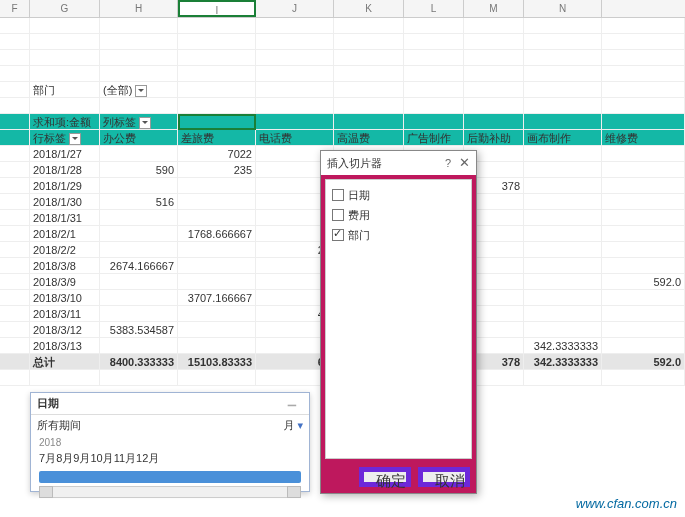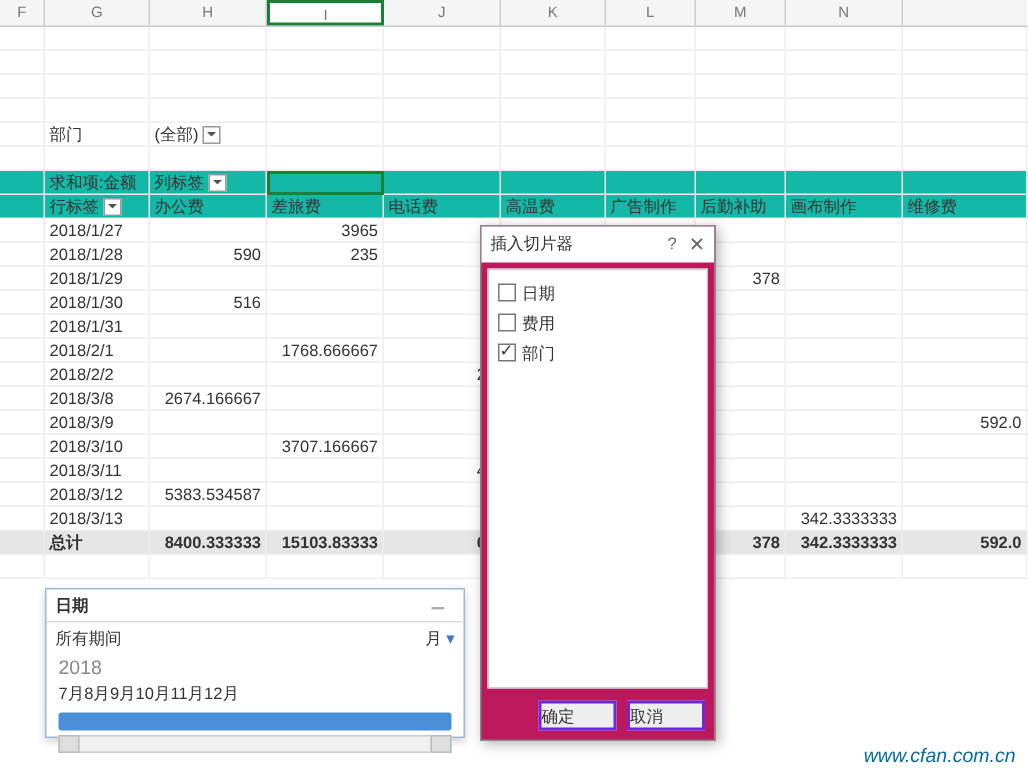--- a/index.html
+++ b/index.html
@@ -14,36 +14,36 @@
 .dd{display:inline-block;width:12px;height:12px;border:1px solid #999;margin-left:3px;position:relative;vertical-align:middle;background:#fff}
 .dd:after{content:"";position:absolute;left:2px;top:3px;border:3px solid transparent;border-top-color:#555}
 .hdr-row .cell{background:#14b8a6}
 .total-row .cell{background:#e5e5e5;font-weight:bold}
 .selcell{border:2px solid #1a7f37!important;background:#fff}
 .timeline{position:absolute;left:30px;top:392px;width:280px;height:100px;border:1px solid #a0b4d4;background:#fff;box-shadow:0 2px 6px rgba(0,0,0,.2)}
 .tl-hdr{height:22px;border-bottom:1px solid #ddd;padding:3px 6px;font-weight:bold;color:#4472c4}
 .tl-filter{width:16px;height:16px;float:right;color:#aaa}
 .tl-sub{padding:3px 6px;color:#4472c4;font-size:10px}
 .tl-month{float:right;color:#4472c4}
-.tl-year{padding:1px 8px;color:#888;font-size:13px}
+.tl-year{padding:1px 8px;color:#888;font-size:10px}
 .tl-months{display:flex;padding:2px 8px;color:#888;font-size:9px;justify-content:flex-start}
 .tl-bar{margin:3px 8px;height:12px;background:#4a90d9;border-radius:2px}
 .tl-scroll{margin:3px 8px;height:12px;border:1px solid #ccc;background:#f0f0f0;position:relative}
 .tl-scroll:before,.tl-scroll:after{content:"";position:absolute;width:12px;height:10px;background:#ddd;border:1px solid #bbb;top:-1px}
 .tl-scroll:before{left:-1px}.tl-scroll:after{right:-1px}
 .dialog{position:absolute;left:320px;top:150px;width:157px;height:344px;background:#be185d;border:1px solid #888;box-shadow:2px 2px 8px rgba(0,0,0,.3)}
 .dlg-title{height:24px;line-height:24px;padding:0 6px;font-size:11px;background:#fff}
 .dlg-help{float:right;margin-right:8px;color:#666;cursor:pointer}
 .dlg-close{float:right;color:#666;cursor:pointer;font-size:13px}
 .dlg-body{background:#fff;border:1px solid #ccc;margin:4px;height:280px;padding:6px}
 .chk{display:flex;align-items:center;height:18px;margin-bottom:2px}
 .chk-box{width:12px;height:12px;border:1px solid #777;margin-right:4px;display:inline-block;position:relative;background:#fff}
 .chk-box.on:after{content:"✓";position:absolute;left:0;top:-3px;font-size:11px;color:#333}
 .dlg-btns{text-align:right;padding:4px 6px}
-.btn{display:inline-block;min-width:52px;height:20px;line-height:18px;border:2px solid #6d28d9;background:#eee;text-align:left;margin-left:4px;font-size:11px;cursor:pointer}
+.btn{display:inline-block;min-width:52px;height:20px;line-height:18px;border:5px solid #6d28d9;background:#eee;text-align:right;margin-left:4px;font-size:15px;cursor:pointer}
 .watermark{position:absolute;right:8px;bottom:6px;color:#0369a1;font-style:italic;font-size:13px;text-shadow:0 0 2px #fff}
 </style>
 </head>
 <body>
 
 <div class="col-headers">
   <div class="ch cF">F</div>
   <div class="ch cG">G</div>
   <div class="ch cH">H</div>
   <div class="ch cI selcell" style="border:1px solid #1a7f37">I</div>
@@ -152,21 +152,21 @@
     <div class="cell cM">后勤补助</div>
     <div class="cell cN">画布制作</div>
     <div class="cell cO">维修费</div>
   </div>
 
   <div id="data-rows">
       <div class="row">
         <div class="cell cF"></div>
         <div class="cell cG">2018/1/27</div>
         <div class="cell cH num"></div>
-        <div class="cell cI num">3965</div>
+        <div class="cell cI num">7022</div>
         <div class="cell cJ num"></div>
         <div class="cell cK num"></div>
         <div class="cell cL num"></div>
         <div class="cell cM num"></div>
         <div class="cell cN num"></div>
         <div class="cell cO num"></div>
       </div>
       <div class="row">
         <div class="cell cF"></div>
         <div class="cell cG">2018/1/28</div>

